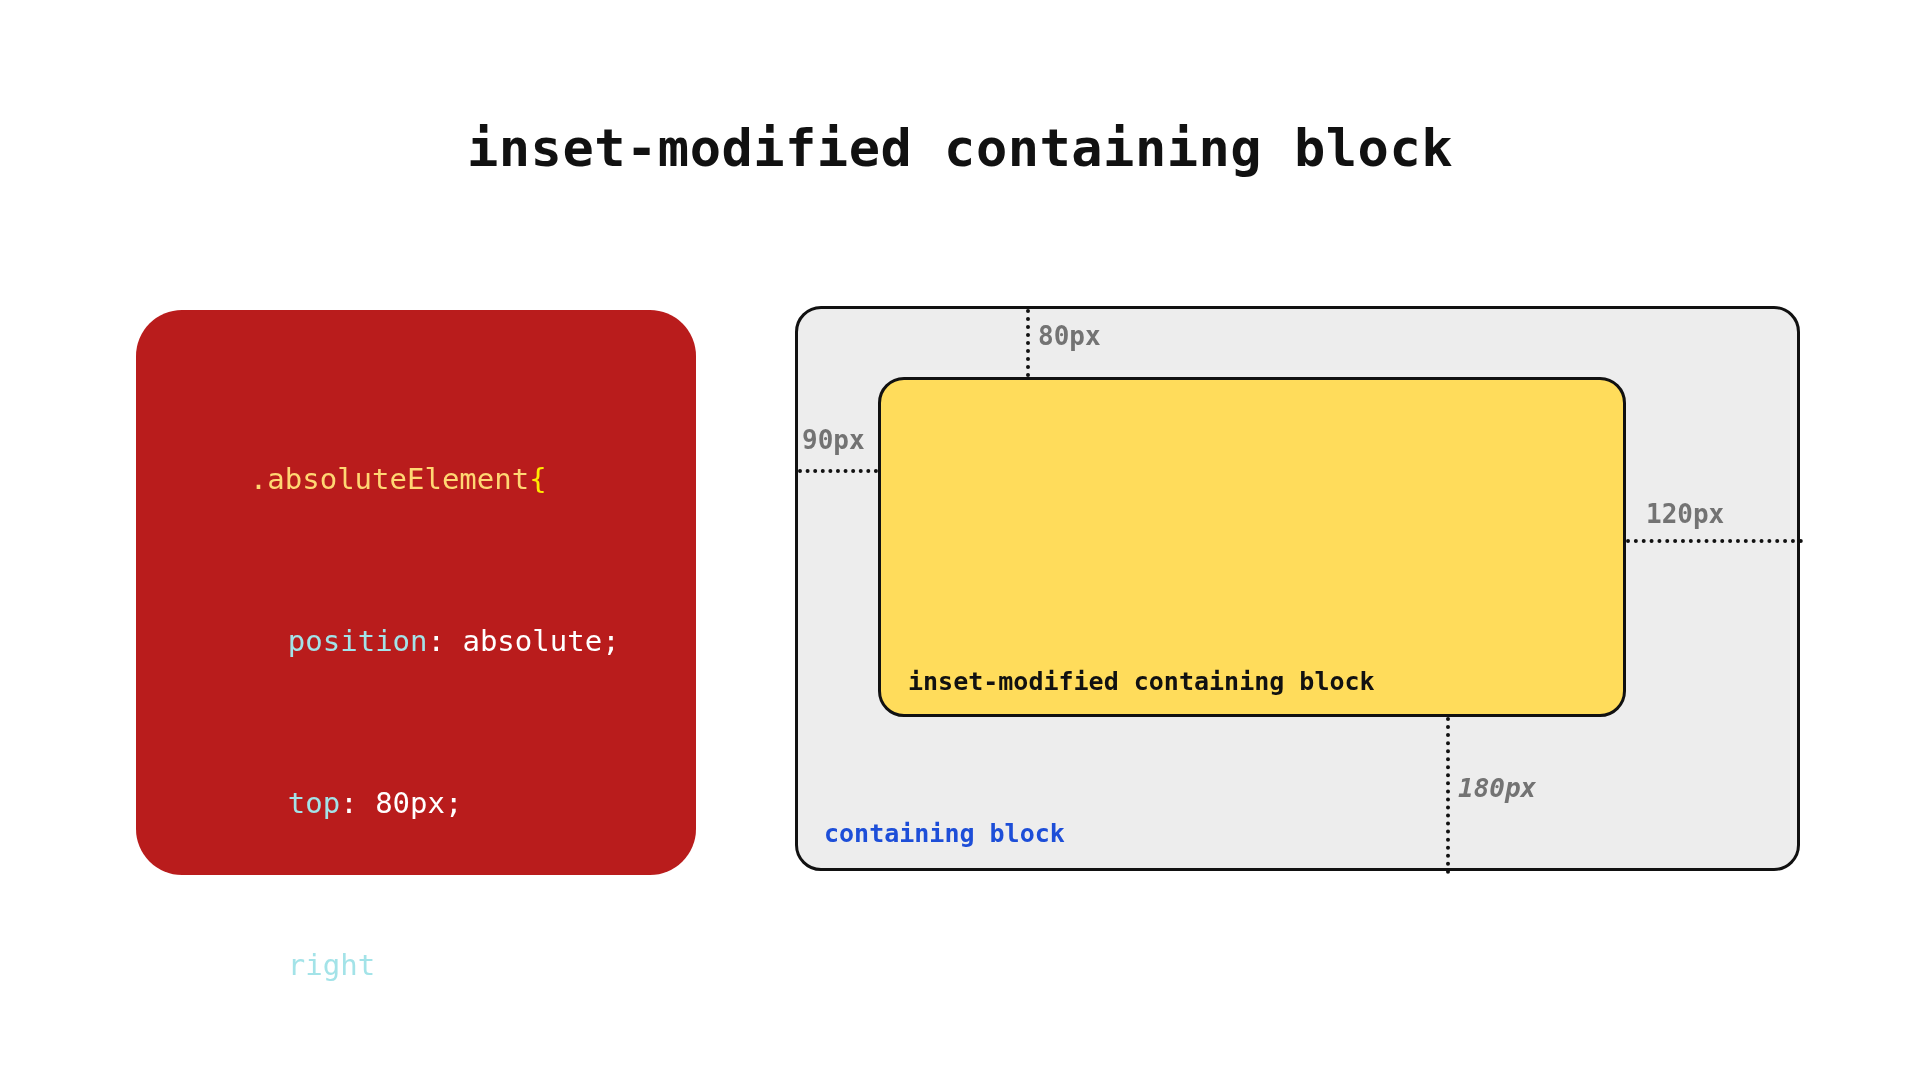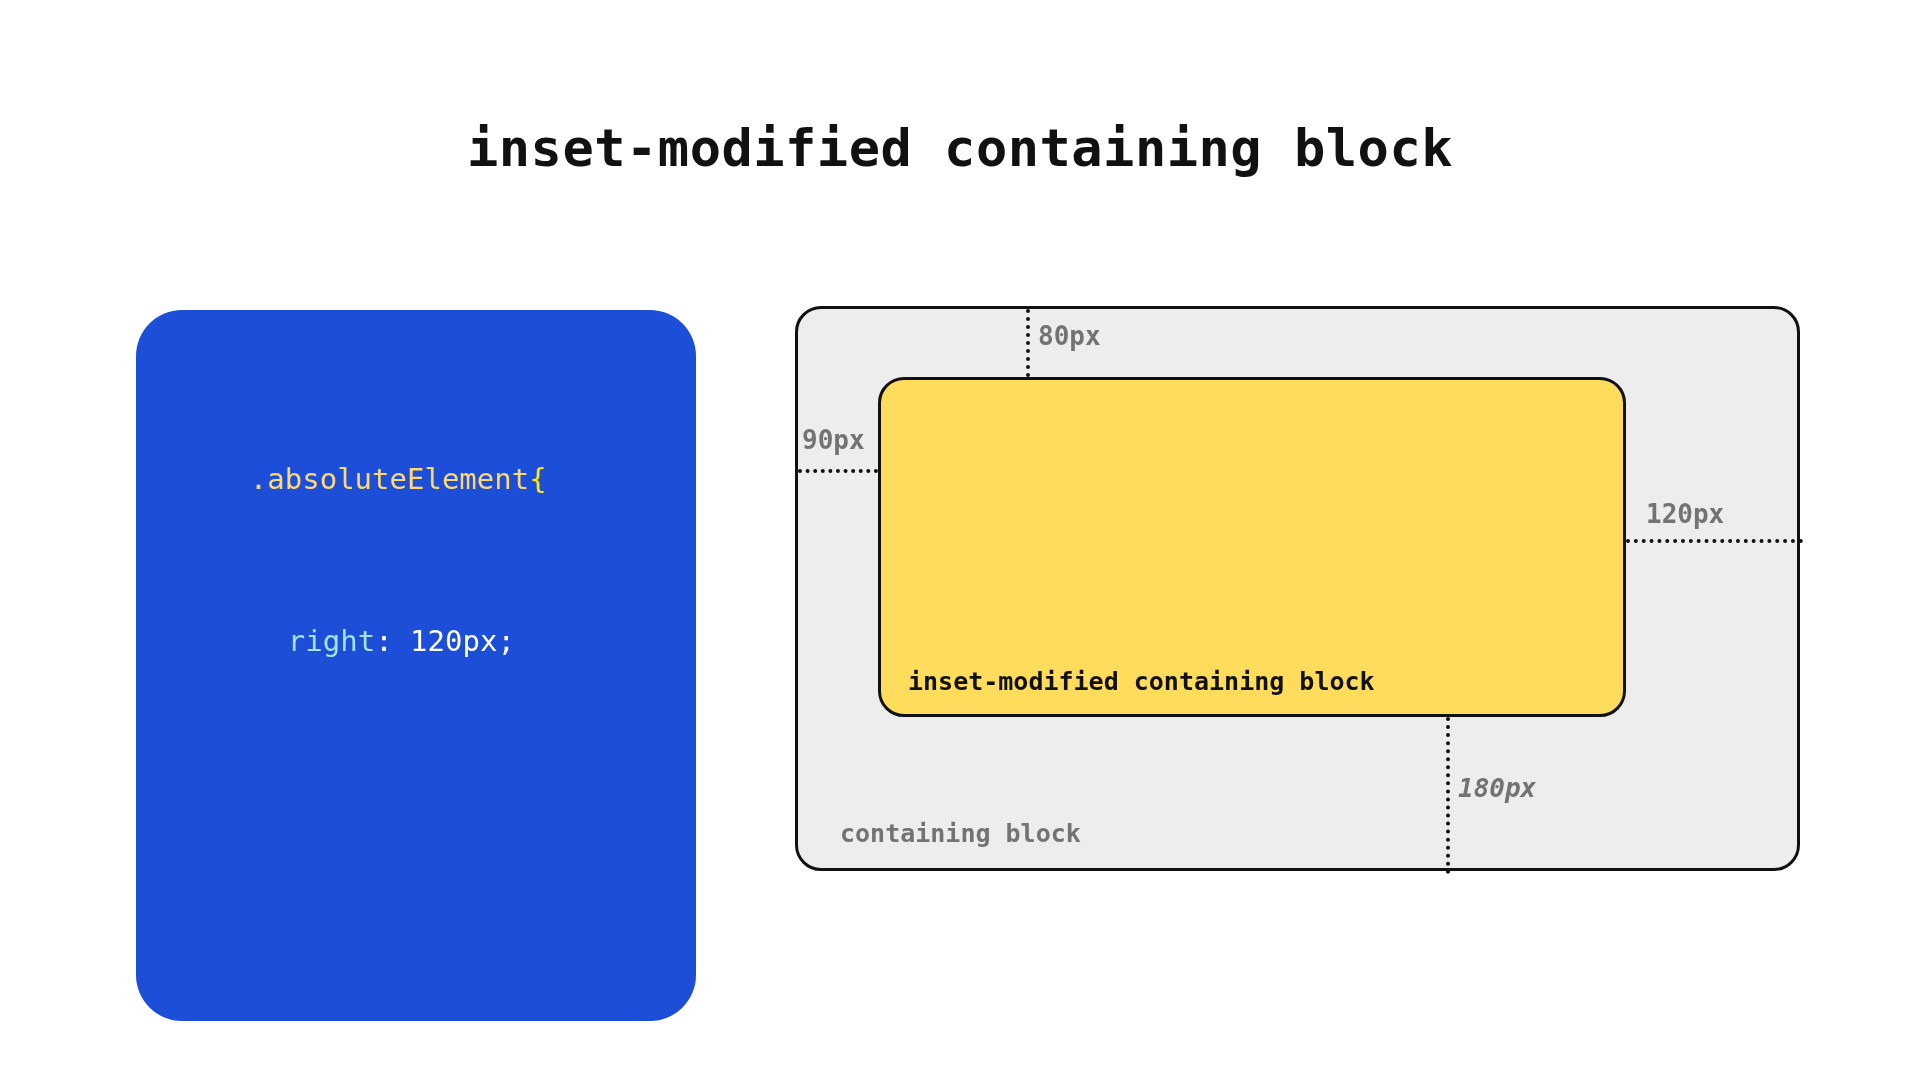--- a/index.html
+++ b/index.html
@@ -29,22 +29,22 @@
     color: #111111;
     white-space: nowrap;
   }
 
   
   #code-card {
     position: absolute;
     left: 136px;
     top: 310px;
     width: 560px;
-    height: 711px;
-    background: #1d4ed8;
+    height: 565px;
+    background: #b91c1c;
     border-radius: 46px;
     box-sizing: border-box;
     padding: 88px 0 0 44px;
   }
   .code-line {
     font-family: "DejaVu Sans Mono", "Liberation Mono", monospace;
     font-size: 29px;
     line-height: 54px;
     white-space: pre;
     color: #FFFFFF;
@@ -74,23 +74,22 @@
     border: 3px solid #111111;
     border-radius: 26px;
   }
   #containing-block-label {
     position: absolute;
     left: 26px;
     bottom: 20px;
     font-family: "DejaVu Sans Mono", "Liberation Mono", monospace;
     font-size: 25px;
     font-weight: 700;
-    color: #737373;
+    color: #1d4ed8;
     white-space: nowrap;
-    margin-left: 16px;
   }
   #imcb-box {
     position: absolute;
     left: 80px;
     top: 68px;
     width: 748px;
     height: 340px;
     box-sizing: border-box;
     background: #FFDC5B;
     border: 3px solid #111111;
@@ -144,21 +143,27 @@
 <body>
 
 <div id="page-title">inset-modified containing block</div>
 
 <div id="code-card">
 
   <div class="code-line">
     <span class="tok-selector">.absoluteElement</span><span class="tok-brace">{</span>
   </div>
 
+  <div class="code-line code-indent">
+    <span class="tok-prop">position</span><span class="tok-val">: </span><span class="tok-val">absolute;</span>
+  </div>
 
+  <div class="code-line code-indent">
+    <span class="tok-prop">top</span><span class="tok-val">: </span><span class="tok-val">80px;</span>
+  </div>
 
   <div class="code-line code-indent">
     <span class="tok-prop">right</span><span class="tok-val">: </span><span class="tok-val">120px;</span>
   </div>
 
   <div class="code-line code-indent">
     
   </div>
 
 </div>

